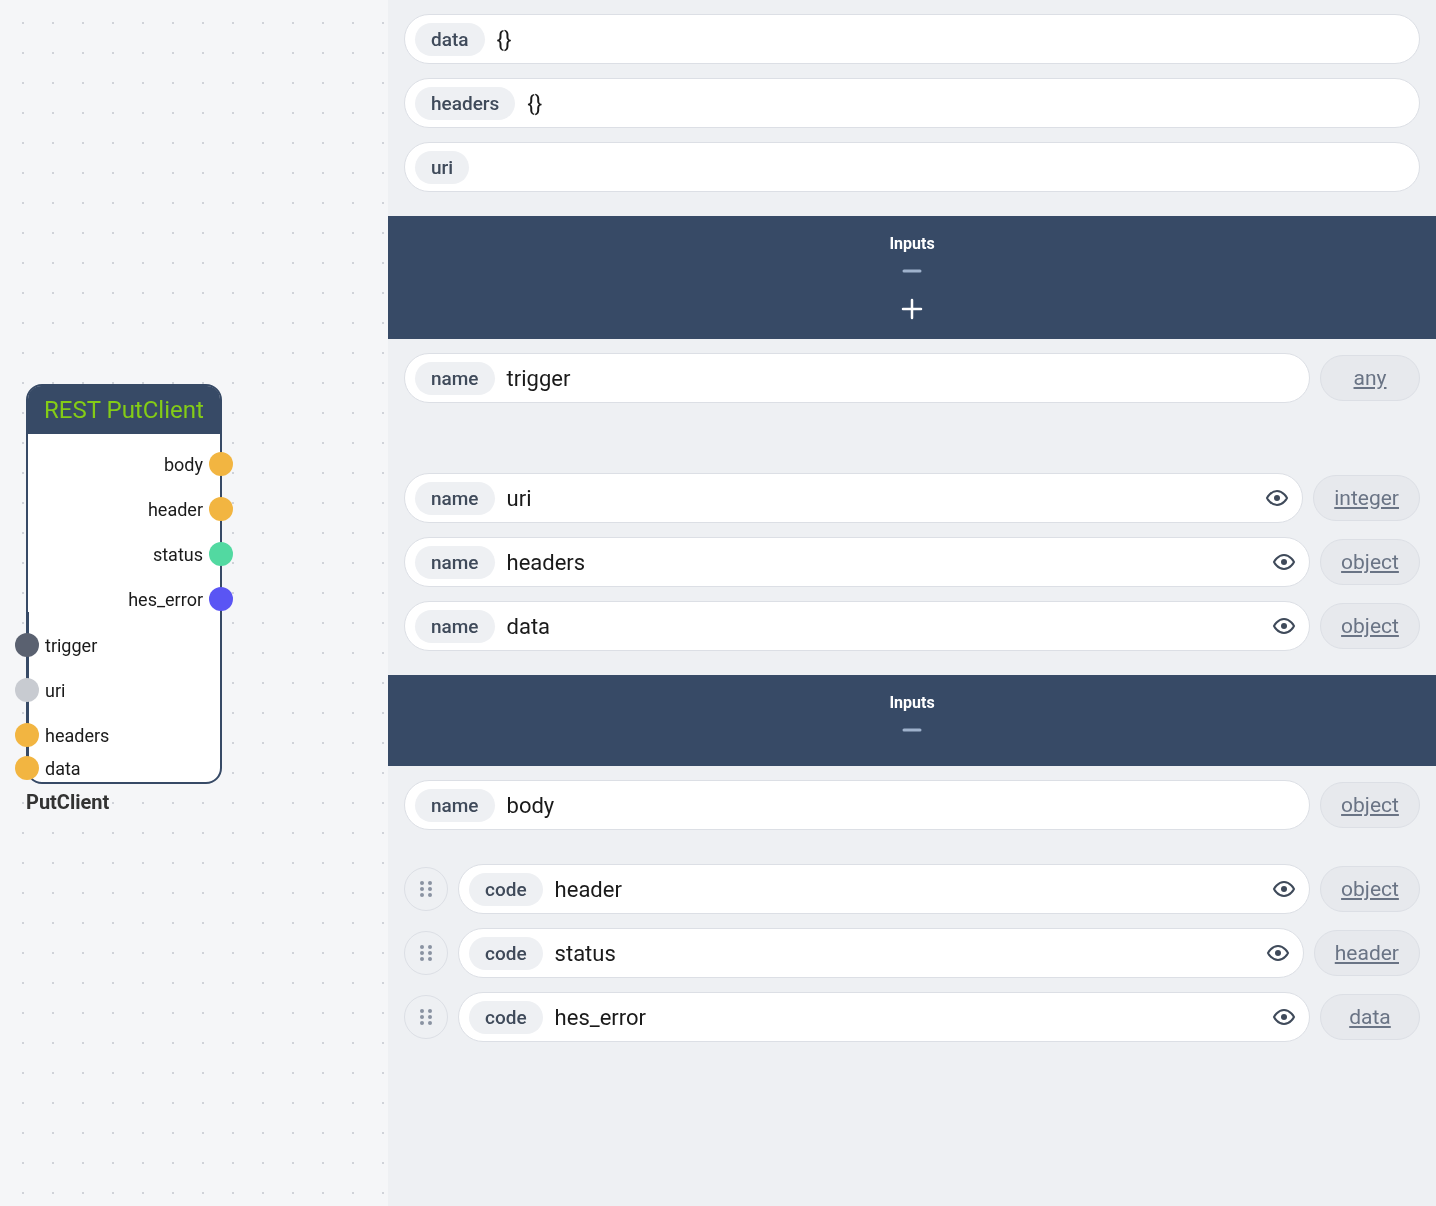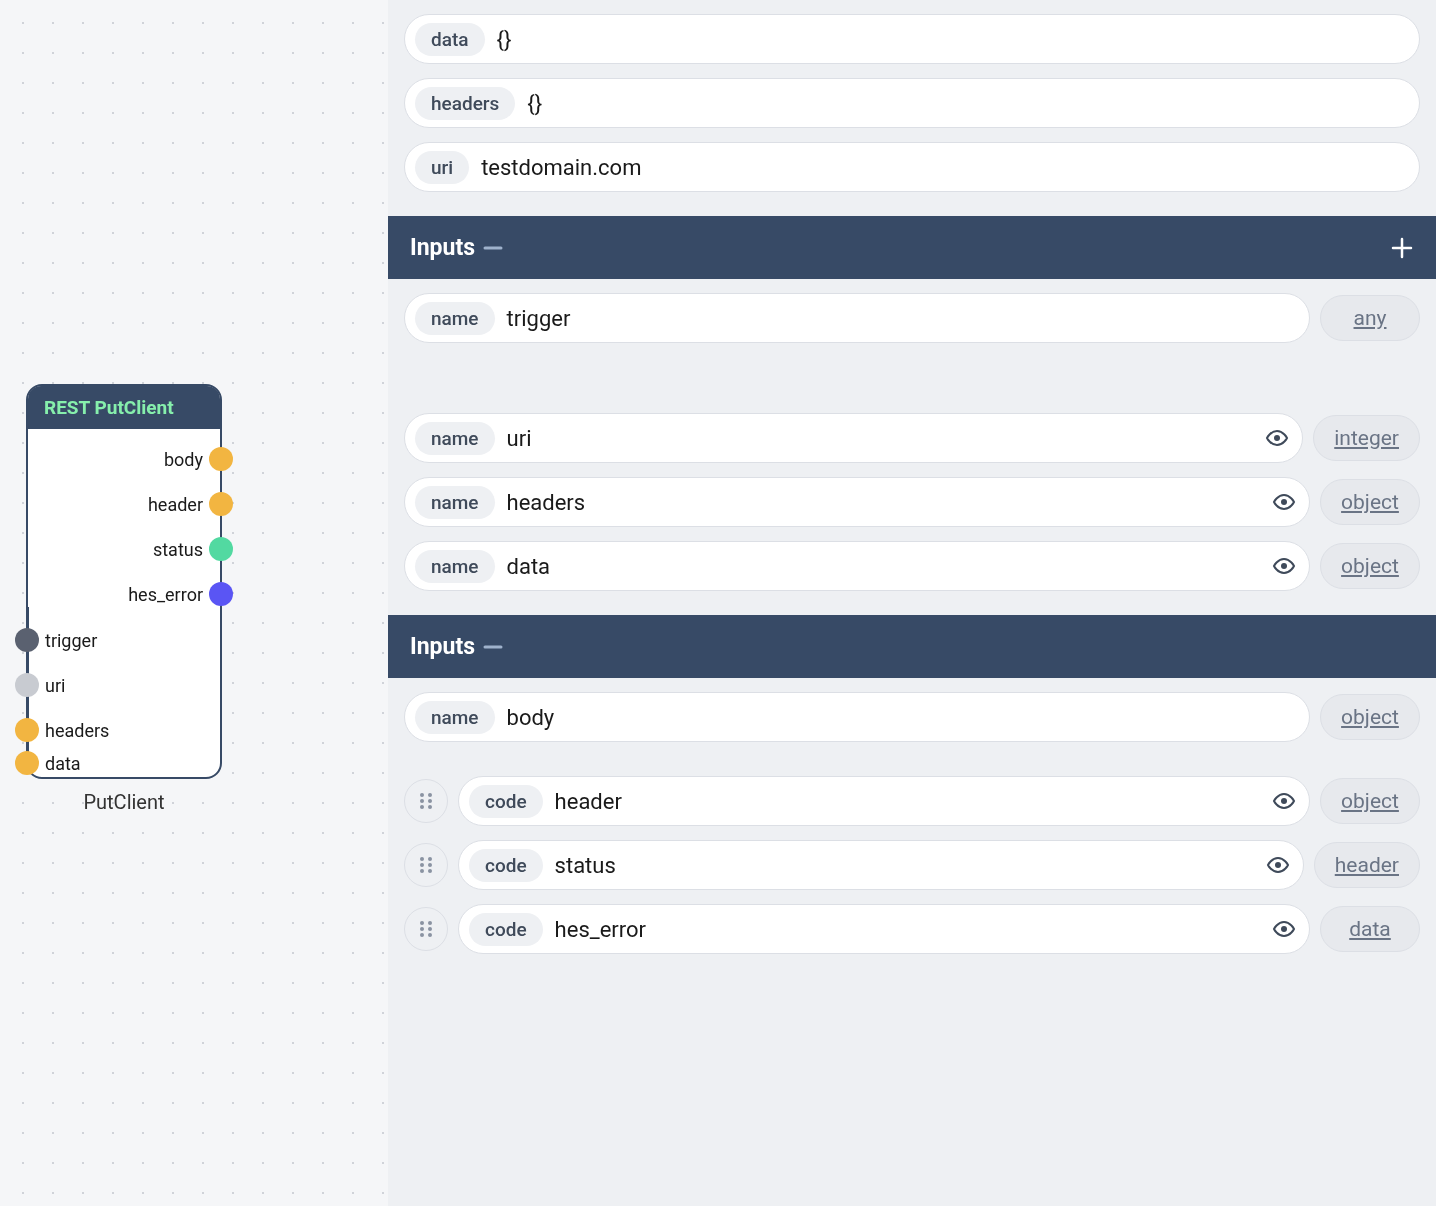--- a/index.html
+++ b/index.html
@@ -27,25 +27,25 @@
     position: absolute;
     left: 26px;
     top: 384px;
     width: 196px;
     border: 2px solid #374a66;
     border-radius: 16px;
     background: #fff;
   }
   .node-header {
     background: #374a66;
-    color: #86efac;
+    color: #84cc16;
     padding: 10px 16px;
     border-radius: 13px 13px 0 0;
-    font-weight: 700;
-    font-size: 19px;
+    font-weight: 400;
+    font-size: 24px;
   }
   .node-body {
     position: relative;
     padding: 6px 0 8px 0;
     height: 348px;
   }
   .port-row {
     position: absolute;
     display: flex;
     align-items: center;
@@ -59,23 +59,23 @@
     width: 24px;
     height: 24px;
     border-radius: 50%;
     flex-shrink: 0;
   }
   .node-caption {
     position: absolute;
     left: 26px;
     top: 790px;
     width: 196px;
-    text-align: center;
     font-size: 20px;
     color: #333;
+    font-weight: bold;
   }
   .conn-line {
     position: absolute;
     background: #374a66;
     width: 2px;
   }
 
   .panel {
     flex: 1;
     background: #eef0f3;
@@ -144,22 +144,23 @@
     justify-content: center;
     color: #6a7485;
   }
   .section-header {
     background: #374a66;
     color: #fff;
     padding: 18px 22px;
     display: flex;
     align-items: center;
     gap: 8px;
-    font-size: 23px;
+    font-size: 16px;
     font-weight: 700;
+    flex-direction: column;
   }
   .section-header .spacer { flex: 1; }
   .section-header .collapse-btn, .section-header .add-btn {
     color: #c8d0de;
     font-size: 26px;
     line-height: 0;
     display: flex;
     align-items: center;
     cursor: pointer;
   }
@@ -225,21 +226,20 @@
       </div>
       <div class="pill-row">
         <div class="pill-field">
           <span class="tag">headers</span>
           <span class="value">{}</span>
         </div>
       </div>
       <div class="pill-row">
         <div class="pill-field">
           <span class="tag">uri</span>
-          <span class="value">testdomain.com</span>
         </div>
       </div>
     </div>
 
     <div class="section-header">
       <span>Inputs</span>
       <span class="collapse-btn">
         <svg width="20" height="20" viewBox="0 0 20 20">
             <line x1="2" y1="10" x2="18" y2="10" stroke="#9fb2cc" stroke-width="3" stroke-linecap="round"></line>
           </svg>

